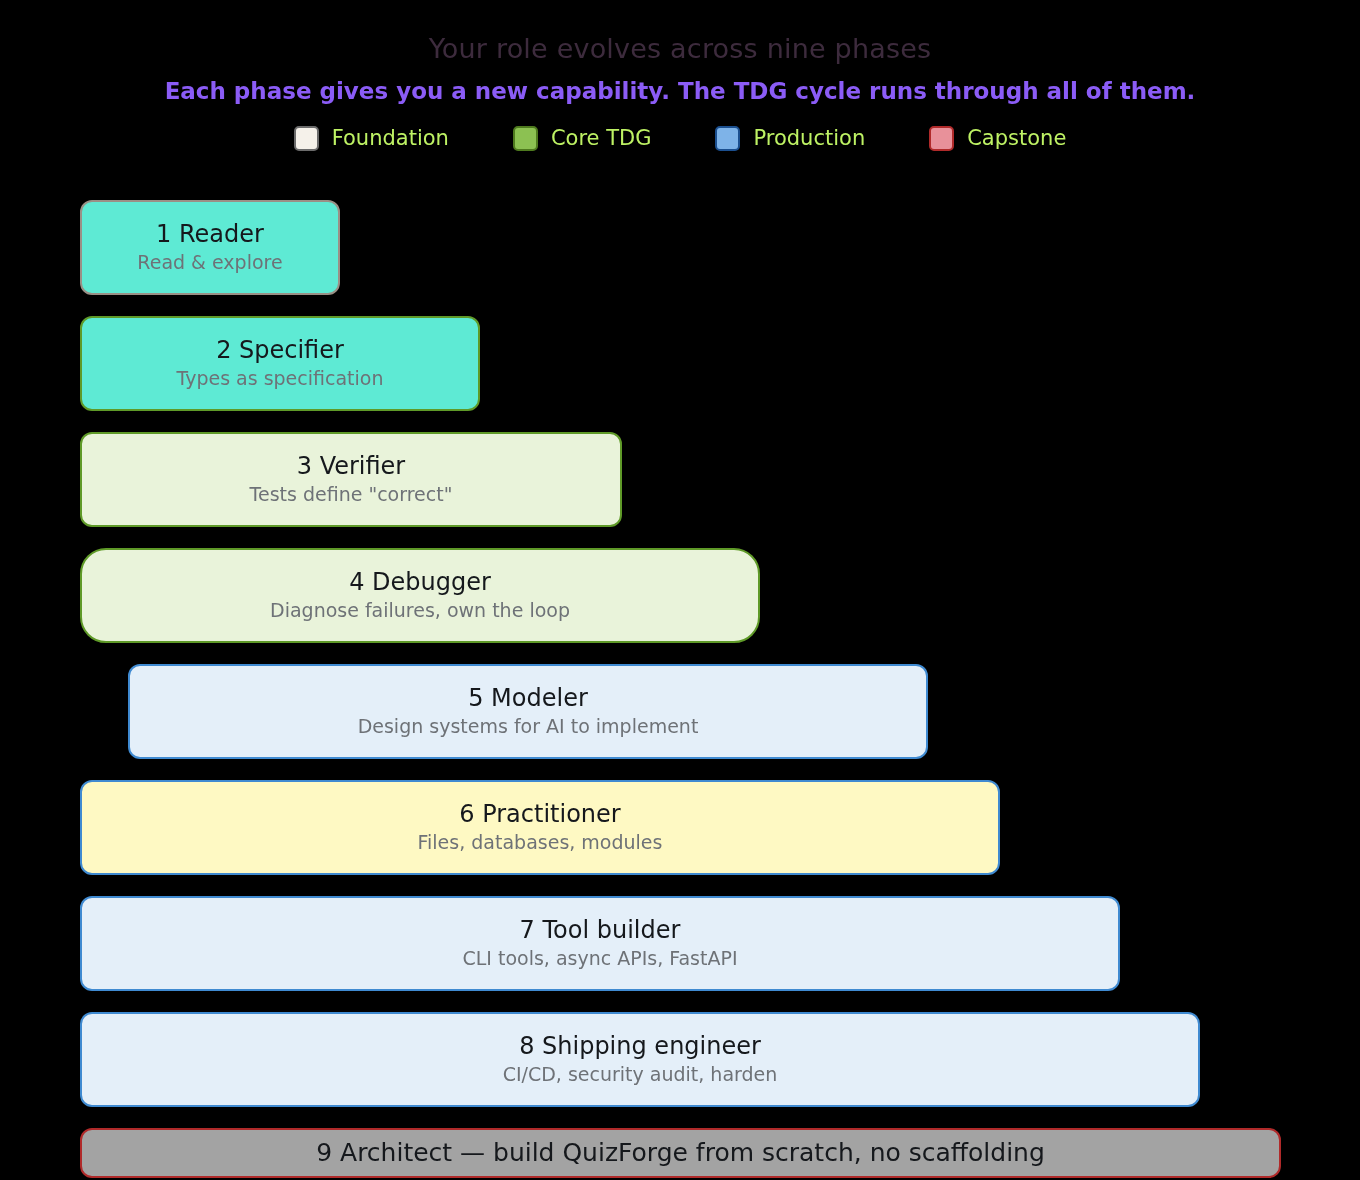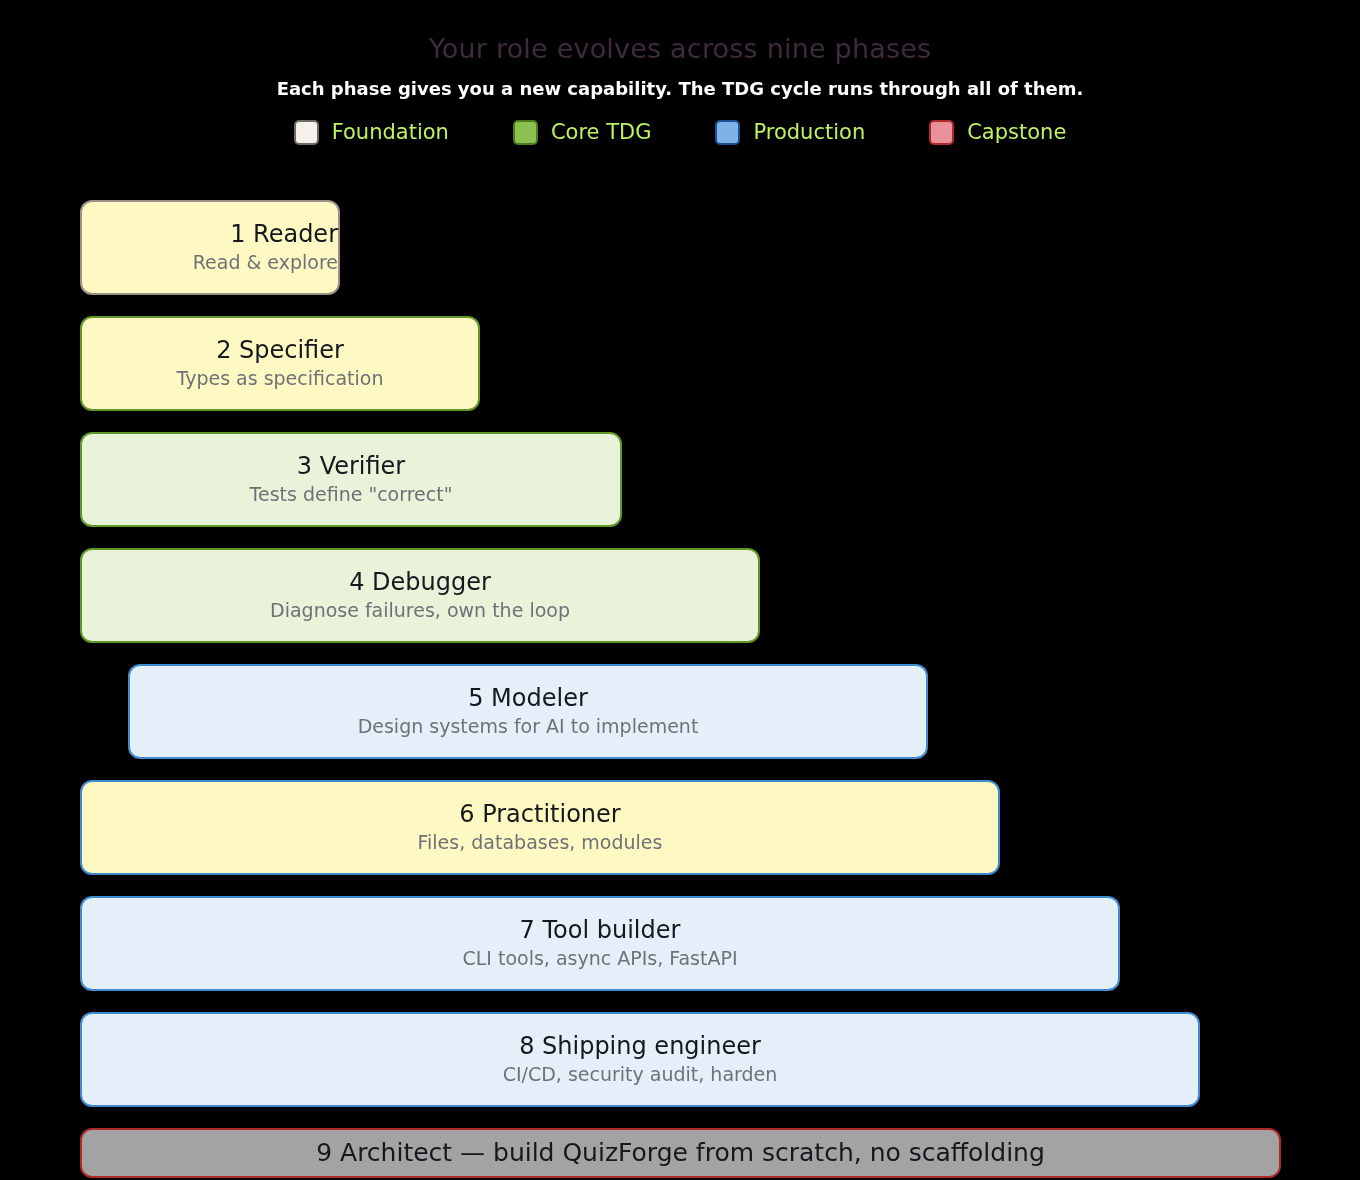--- a/index.html
+++ b/index.html
@@ -20,23 +20,23 @@
   #page-title {
     font-size: 27px;
     font-weight: 400;
     color: #3d2b3d;
     letter-spacing: 0.2px;
     line-height: 1.1;
   }
 
   #page-subtitle {
     margin-top: 15px;
-    font-size: 18px;
+    font-size: 23px;
     font-weight: 700;
-    color: #ffffff;
+    color: #8b5cf6;
     line-height: 1.1;
   }
 
   
   #legend {
     margin-top: 22px;
     display: flex;
     justify-content: center;
     align-items: center;
     gap: 0px;
@@ -123,39 +123,39 @@
       </div>
       <div class="legend-item">
         <span class="legend-swatch" style="background: rgb(232, 145, 154); border-color: rgb(176, 42, 42);"></span>
         <span class="legend-label">Capstone</span>
       </div>
     </div>
 </div>
 
 <div id="funnel">
     <div class="phase-row" style="top: 0px; width: 260px; height: 95px;">
-      <div class="phase-box" style="background: #fef9c3; border-color: rgb(154, 144, 134); align-items: flex-end;">
+      <div class="phase-box" style="background: #5eead4; border-color: rgb(154, 144, 134);">
         <div class="phase-title">1 Reader</div>
         <div class="phase-sub">Read &amp; explore</div>
       </div>
     </div>
     <div class="phase-row" style="top: 116px; width: 400px; height: 95px;">
-      <div class="phase-box" style="background: #fef9c3; border-color: rgb(95, 154, 40);">
+      <div class="phase-box" style="background: #5eead4; border-color: rgb(95, 154, 40);">
         <div class="phase-title">2 Specifier</div>
         <div class="phase-sub">Types as specification</div>
       </div>
     </div>
     <div class="phase-row" style="top: 232px; width: 542px; height: 95px; border-radius: 32px;">
       <div class="phase-box" style="background: rgb(233, 243, 218); border-color: rgb(95, 154, 40);">
         <div class="phase-title">3 Verifier</div>
         <div class="phase-sub">Tests define "correct"</div>
       </div>
     </div>
     <div class="phase-row" style="top: 348px; width: 680px; height: 95px;">
-      <div class="phase-box" style="background: rgb(233, 243, 218); border-color: rgb(95, 154, 40);">
+      <div class="phase-box" style="background: rgb(233, 243, 218); border-color: rgb(95, 154, 40); border-radius: 26px;">
         <div class="phase-title">4 Debugger</div>
         <div class="phase-sub">Diagnose failures, own the loop</div>
       </div>
     </div>
     <div class="phase-row" style="top: 464px; width: 800px; height: 95px;">
       <div class="phase-box" style="background: rgb(228, 239, 249); border-color: rgb(63, 138, 209); margin-left: 48px;">
         <div class="phase-title">5 Modeler</div>
         <div class="phase-sub">Design systems for AI to implement</div>
       </div>
     </div>

